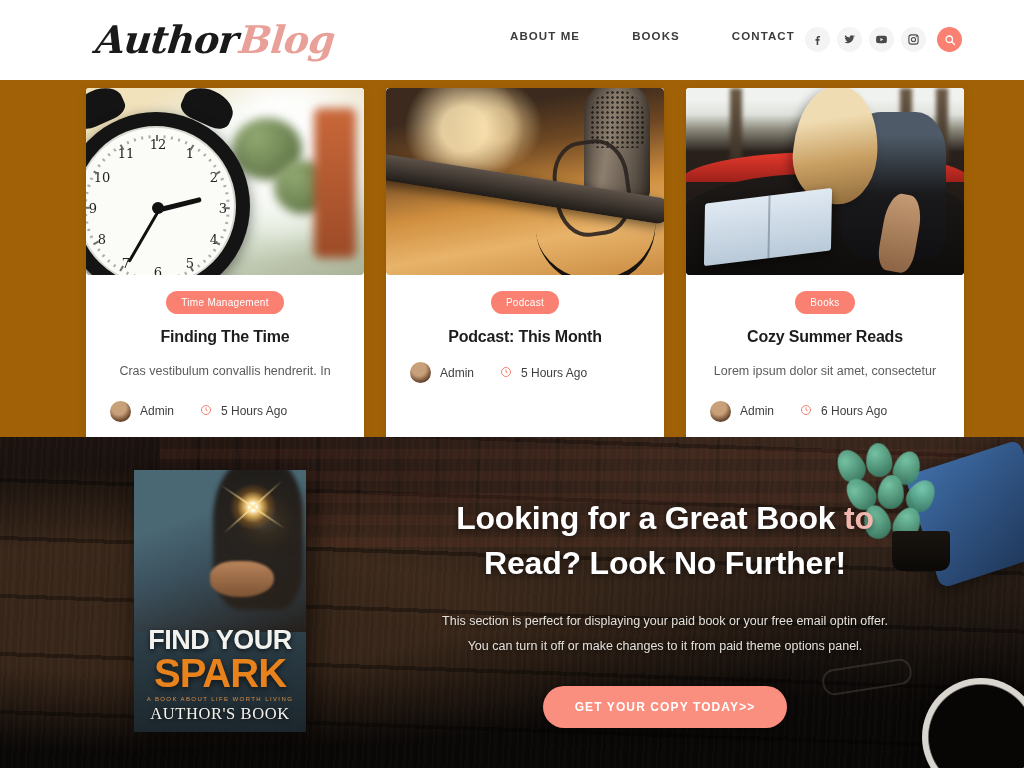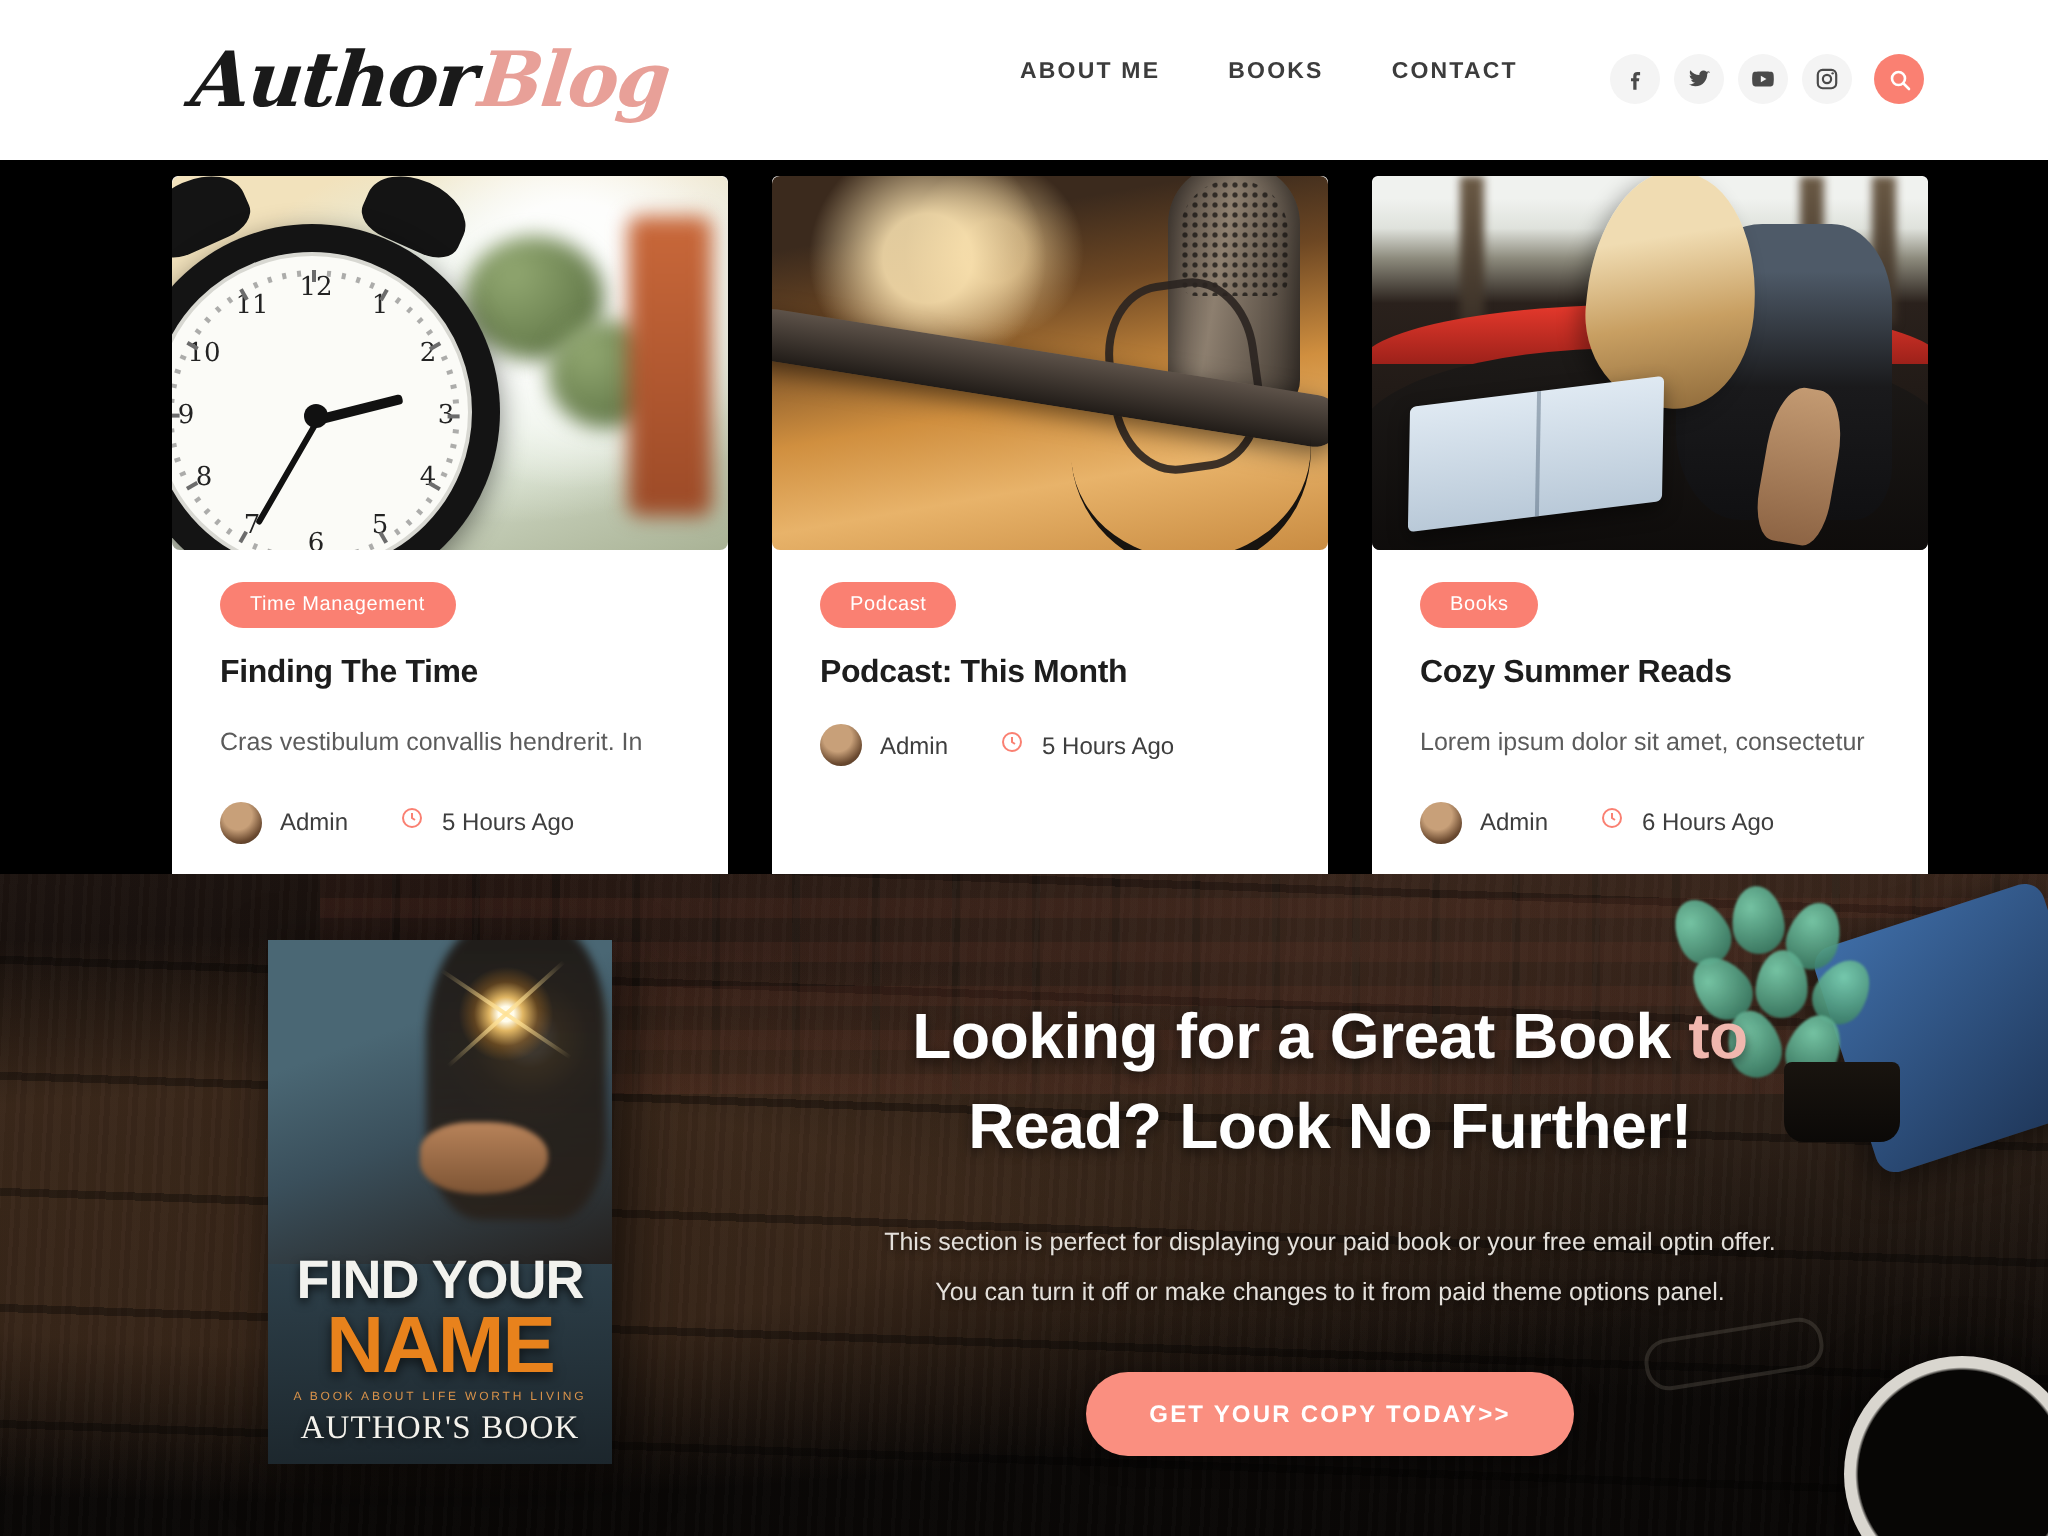--- a/index.html
+++ b/index.html
@@ -40,21 +40,21 @@
     line-height: 1;
   }
   .logo .logo-author { color: #1a1a1a; }
   .logo .logo-blog { color: #e8a098; margin-left: 2px; }
 
   .main-nav {
     position: absolute;
     left: 510px;
     top: 30px;
     display: flex;
-    gap: 34px;
+    gap: 52px;
   }
   .nav-link {
     font-size: 11.5px;
     letter-spacing: 1.1px;
     color: #3c3c3c;
     font-weight: 600;
     text-transform: uppercase;
     text-decoration: none;
     white-space: nowrap;
     cursor: pointer;
@@ -84,22 +84,23 @@
     display: flex; align-items: center; justify-content: center;
     border: none;
     cursor: pointer;
     margin-left: 4px;
   }
 
   
   .cards-section {
     position: relative;
     height: 357px;
-    background: #000000;
+    background: #a16207;
     padding: 8px 0 0 0;
+    text-align: center;
   }
   .cards-row {
     display: flex;
     gap: 22px;
     padding-left: 86px;
     padding-right: 20px;
   }
   .post-card {
     width: 278px;
     background: #ffffff;
@@ -783,21 +784,21 @@
     <div class="hero-inner">
 
       <div class="book-cover">
         <div class="bc-photo">
           <div class="bc-silhouette"></div>
           <div class="bc-hands"></div>
           <div class="bc-spark"></div>
         </div>
         <div class="bc-text">
           <div class="bc-find">FIND YOUR</div>
-          <div class="bc-spark-word">NAME</div>
+          <div class="bc-spark-word">SPARK</div>
           <div class="bc-sub">A BOOK ABOUT LIFE WORTH LIVING</div>
           <div class="bc-author">AUTHOR'S BOOK</div>
         </div>
       </div>
 
       <div class="hero-copy">
         <h1 class="hero-title">
           <span>Looking for a Great Book</span>
           <span class="accent">to</span><br>
           <span>Read? Look No Further!</span>

